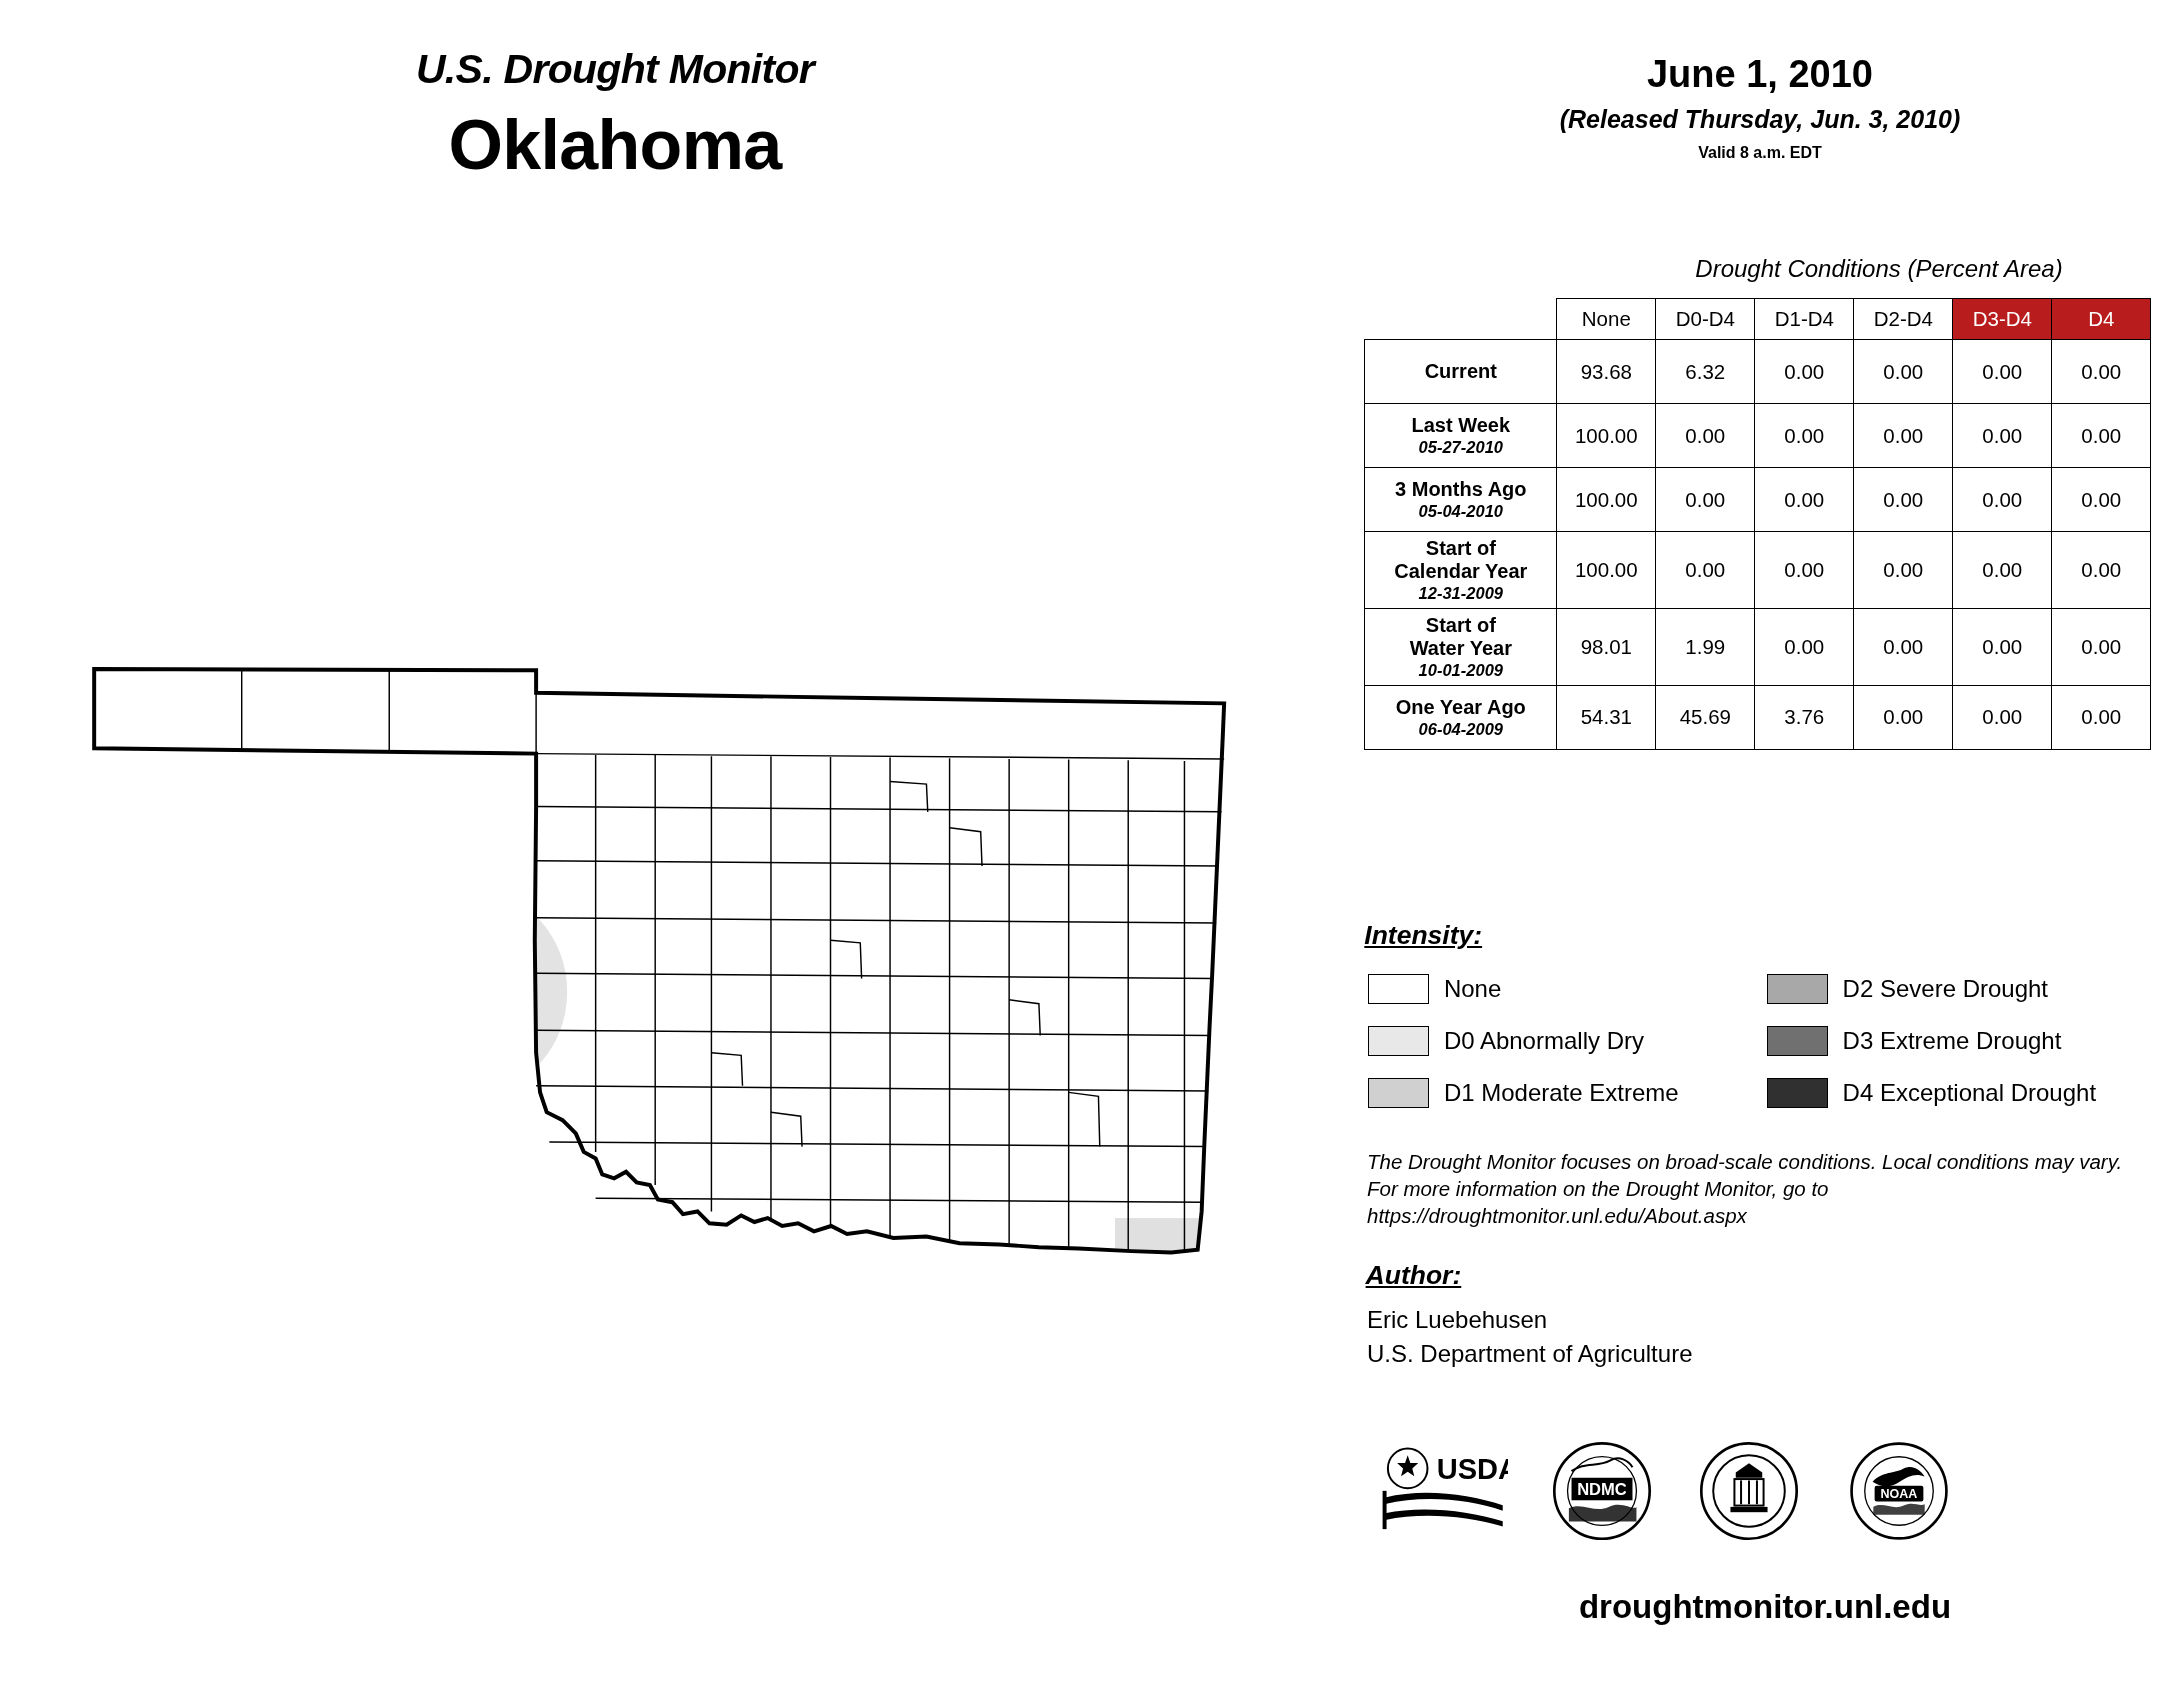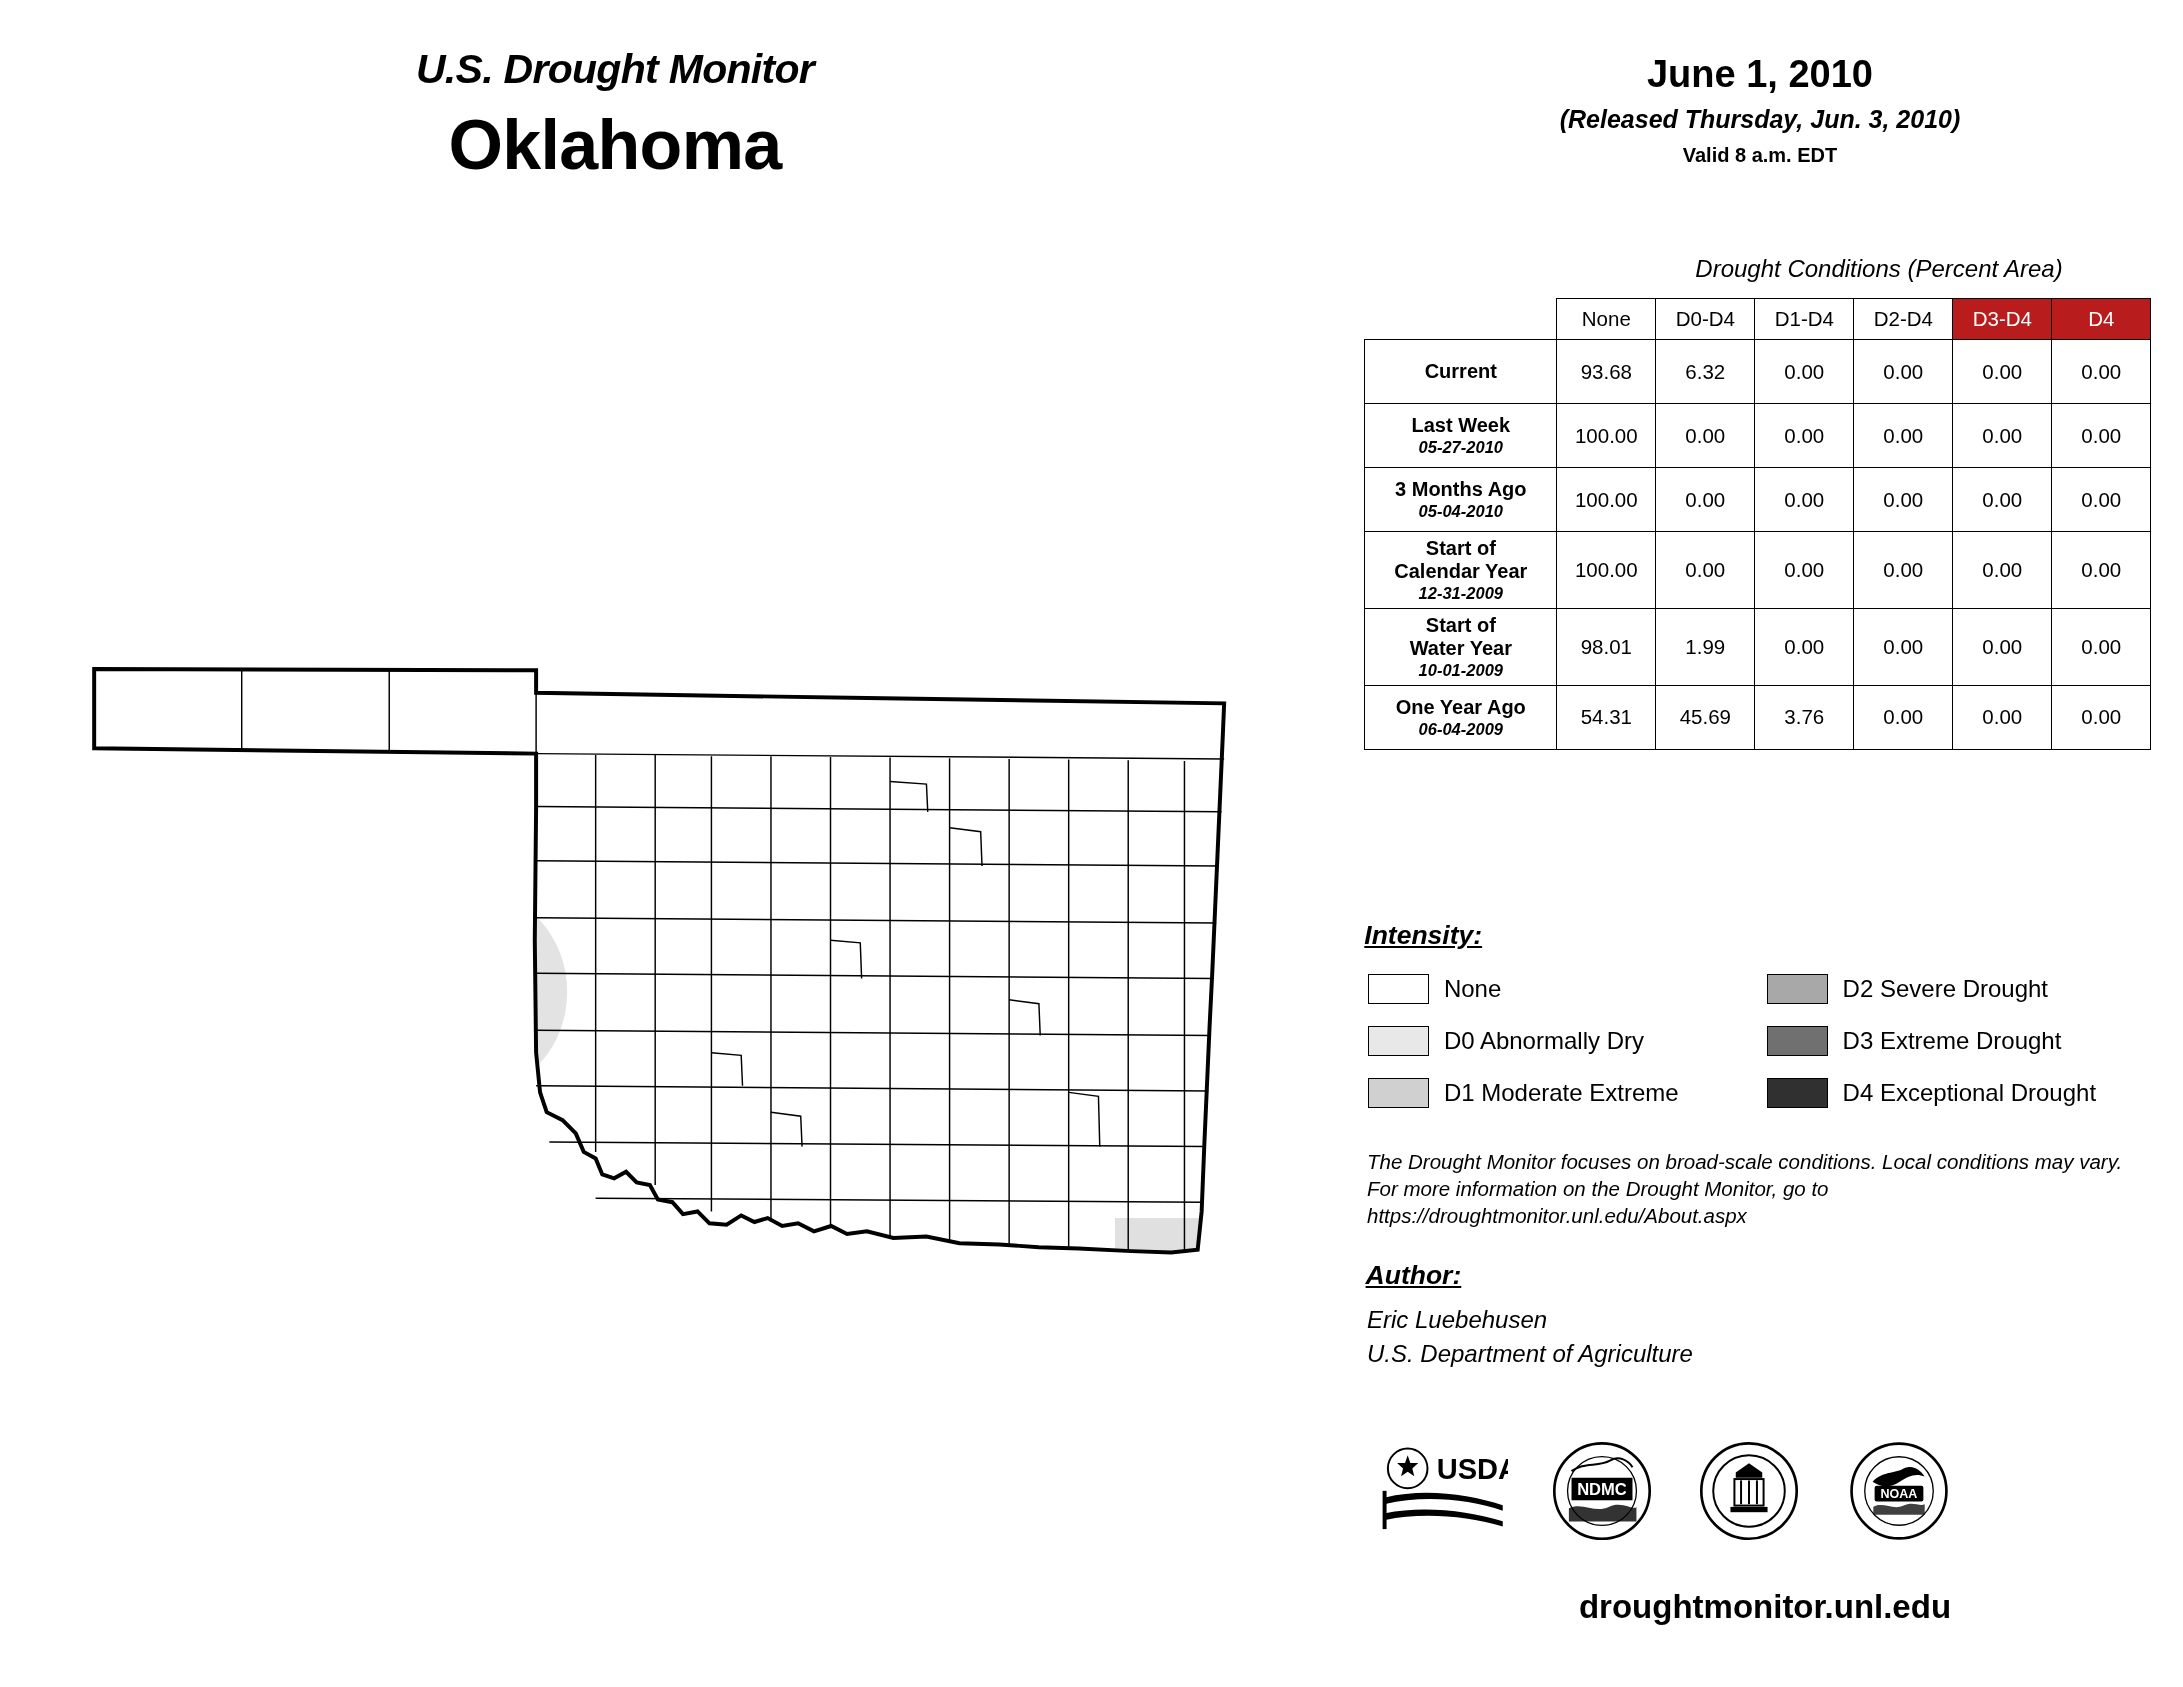--- a/index.html
+++ b/index.html
@@ -51,21 +51,21 @@
     width: 820px; height: 1687px;
   }
   #date-block {
     position: absolute;
     left: 0px; top: 53px;
     width: 794px;
     text-align: center;
   }
   #date-main { font-size: 38px; font-weight: bold; }
   #date-released { font-size: 25px; font-weight: bold; font-style: italic; margin-top: 9.3px; }
-  #date-valid { font-size: 20px; font-weight: bold; margin-top: 9.3px; text-align: center; }
+  #date-valid { font-size: 16px; font-weight: bold; margin-top: 9.3px; text-align: center; }
 
   #table-caption {
     position: absolute;
     left: 238px; top: 255px;
     width: 556px;
     text-align: center;
     font-size: 24px;
     font-style: italic;
   }
   #drought-table {
@@ -152,21 +152,20 @@
     font-size: 26.5px;
     font-style: italic;
     font-weight: bold;
     text-decoration: underline;
   }
   #author-lines {
     position: absolute;
     left: 4px; top: 1303px;
     font-size: 24px;
     line-height: 1.42;
-    font-style: italic;
   }
   #logos {
     position: absolute;
     left: 13.2px; top: 1426px;
     width: 781px;
     height: 132px;
     display: flex;
     align-items: center;
     gap: 41px;
   }

